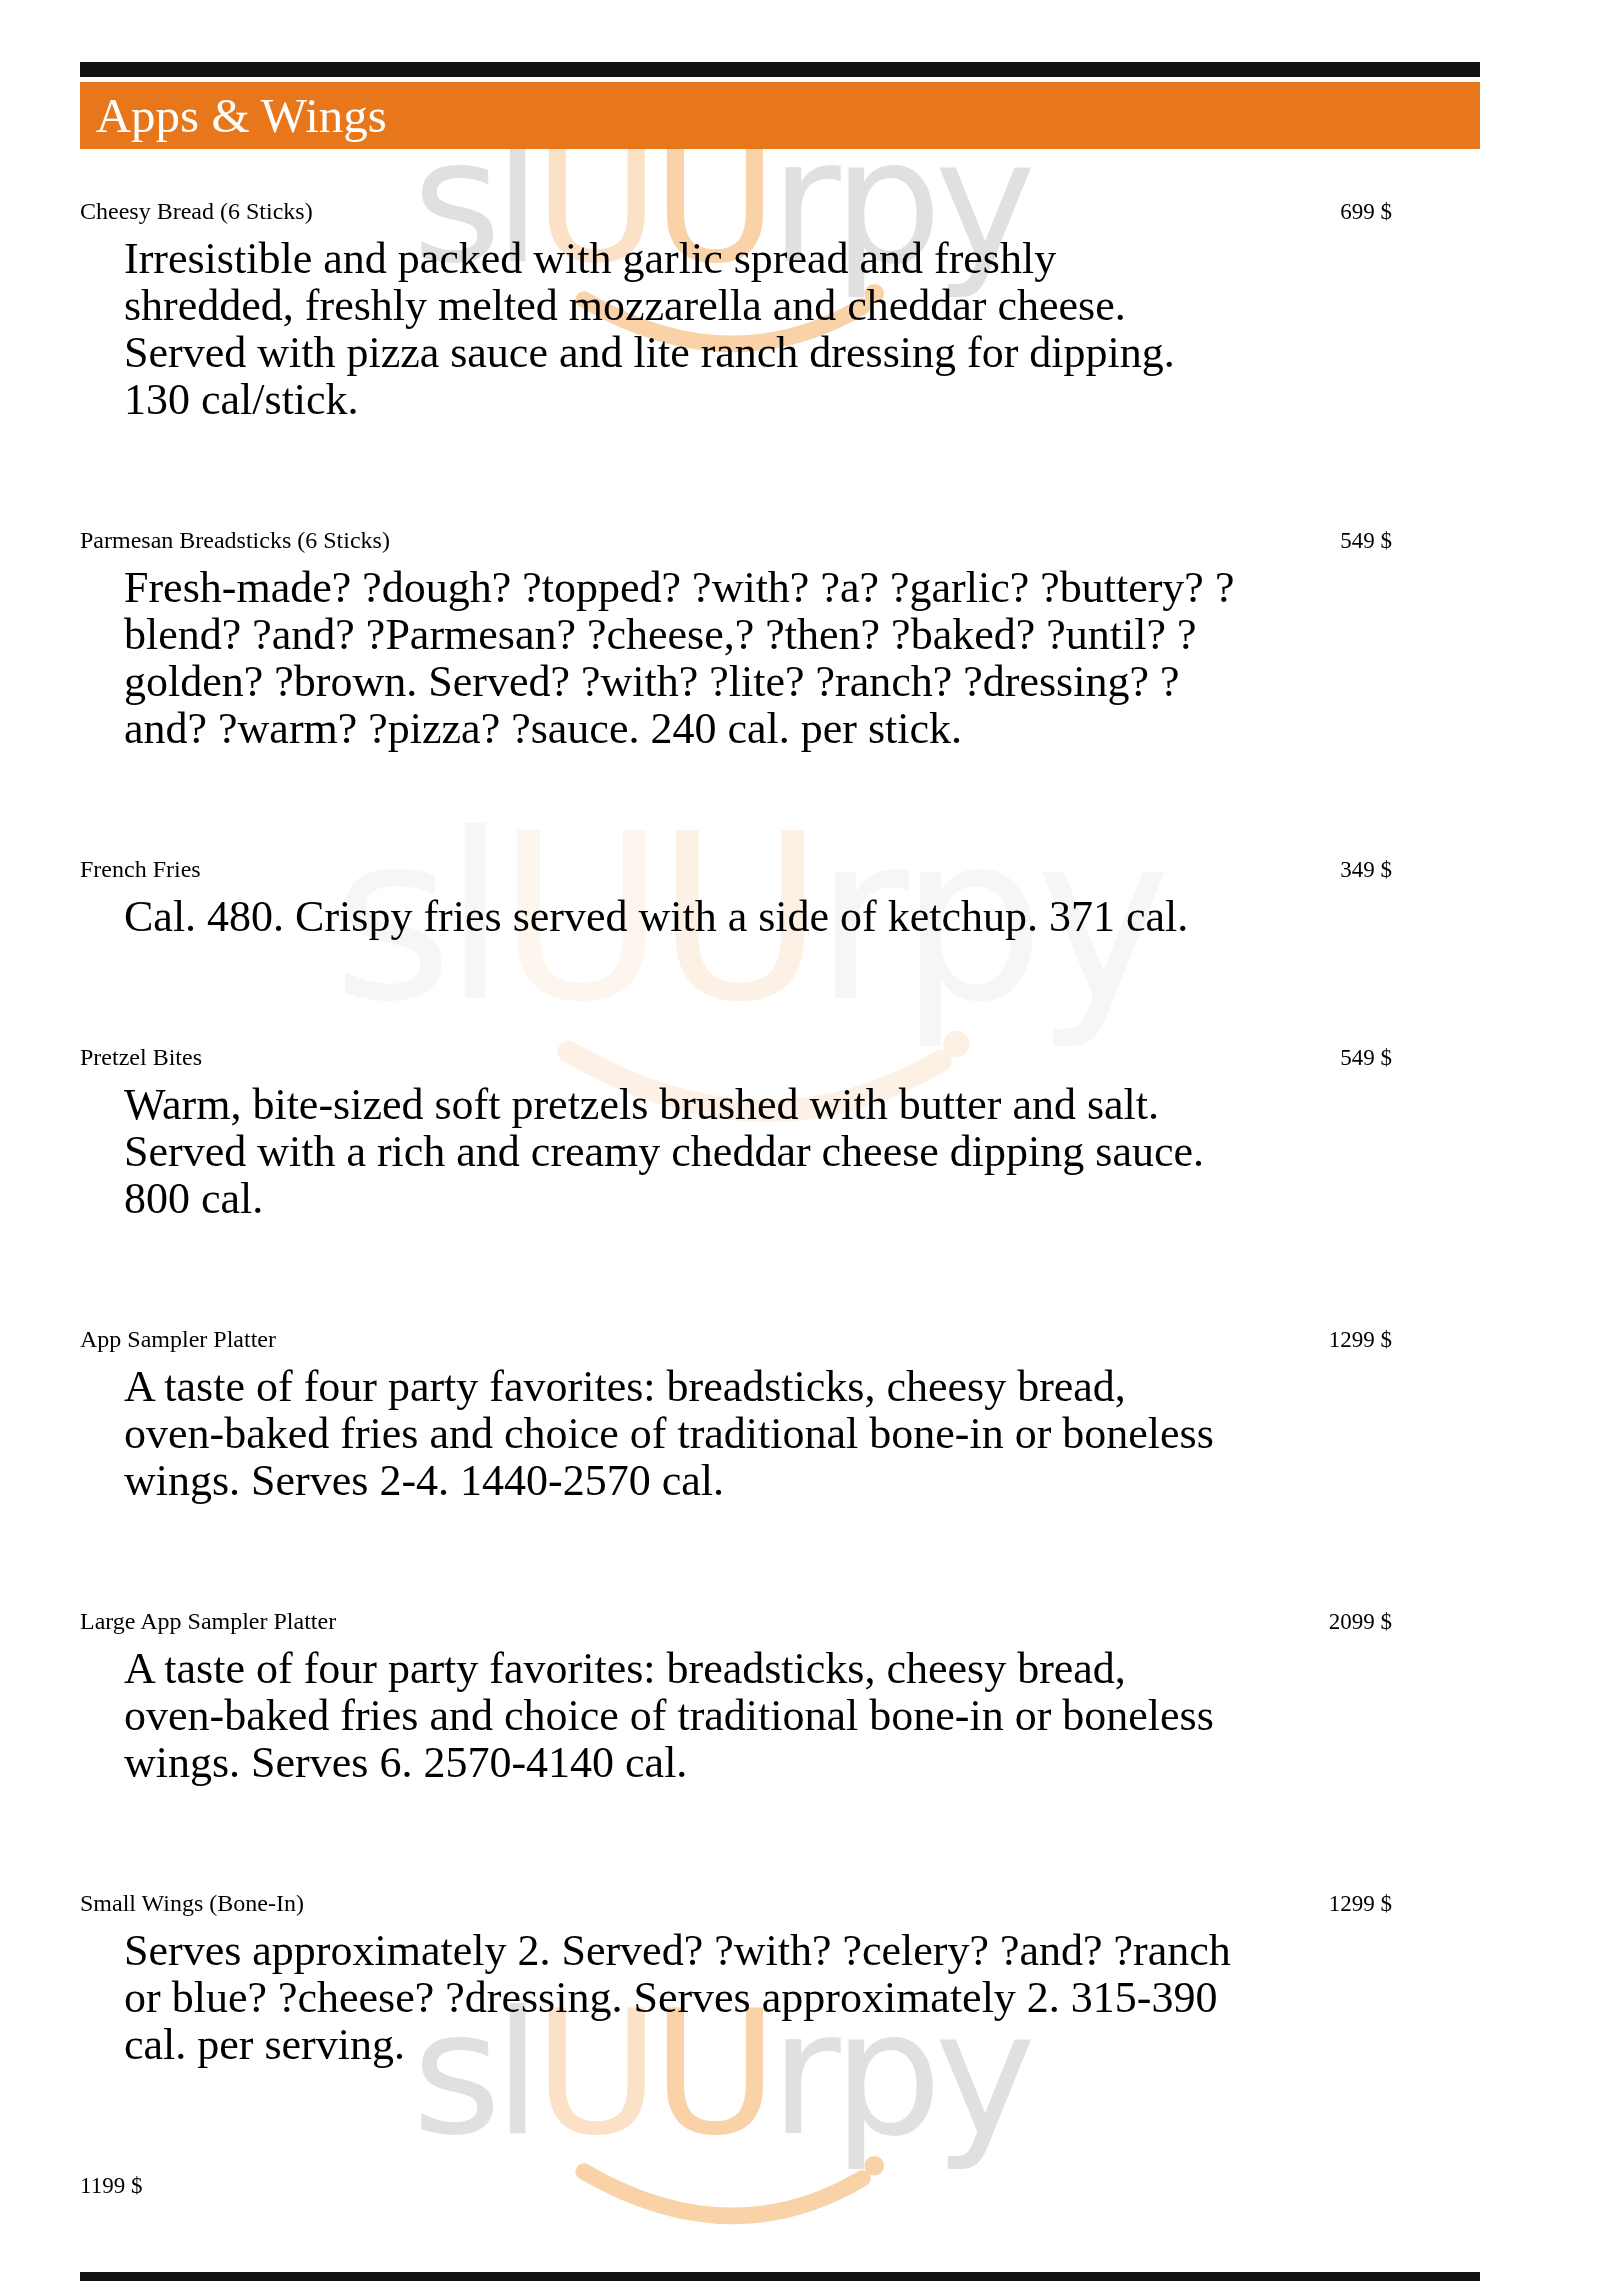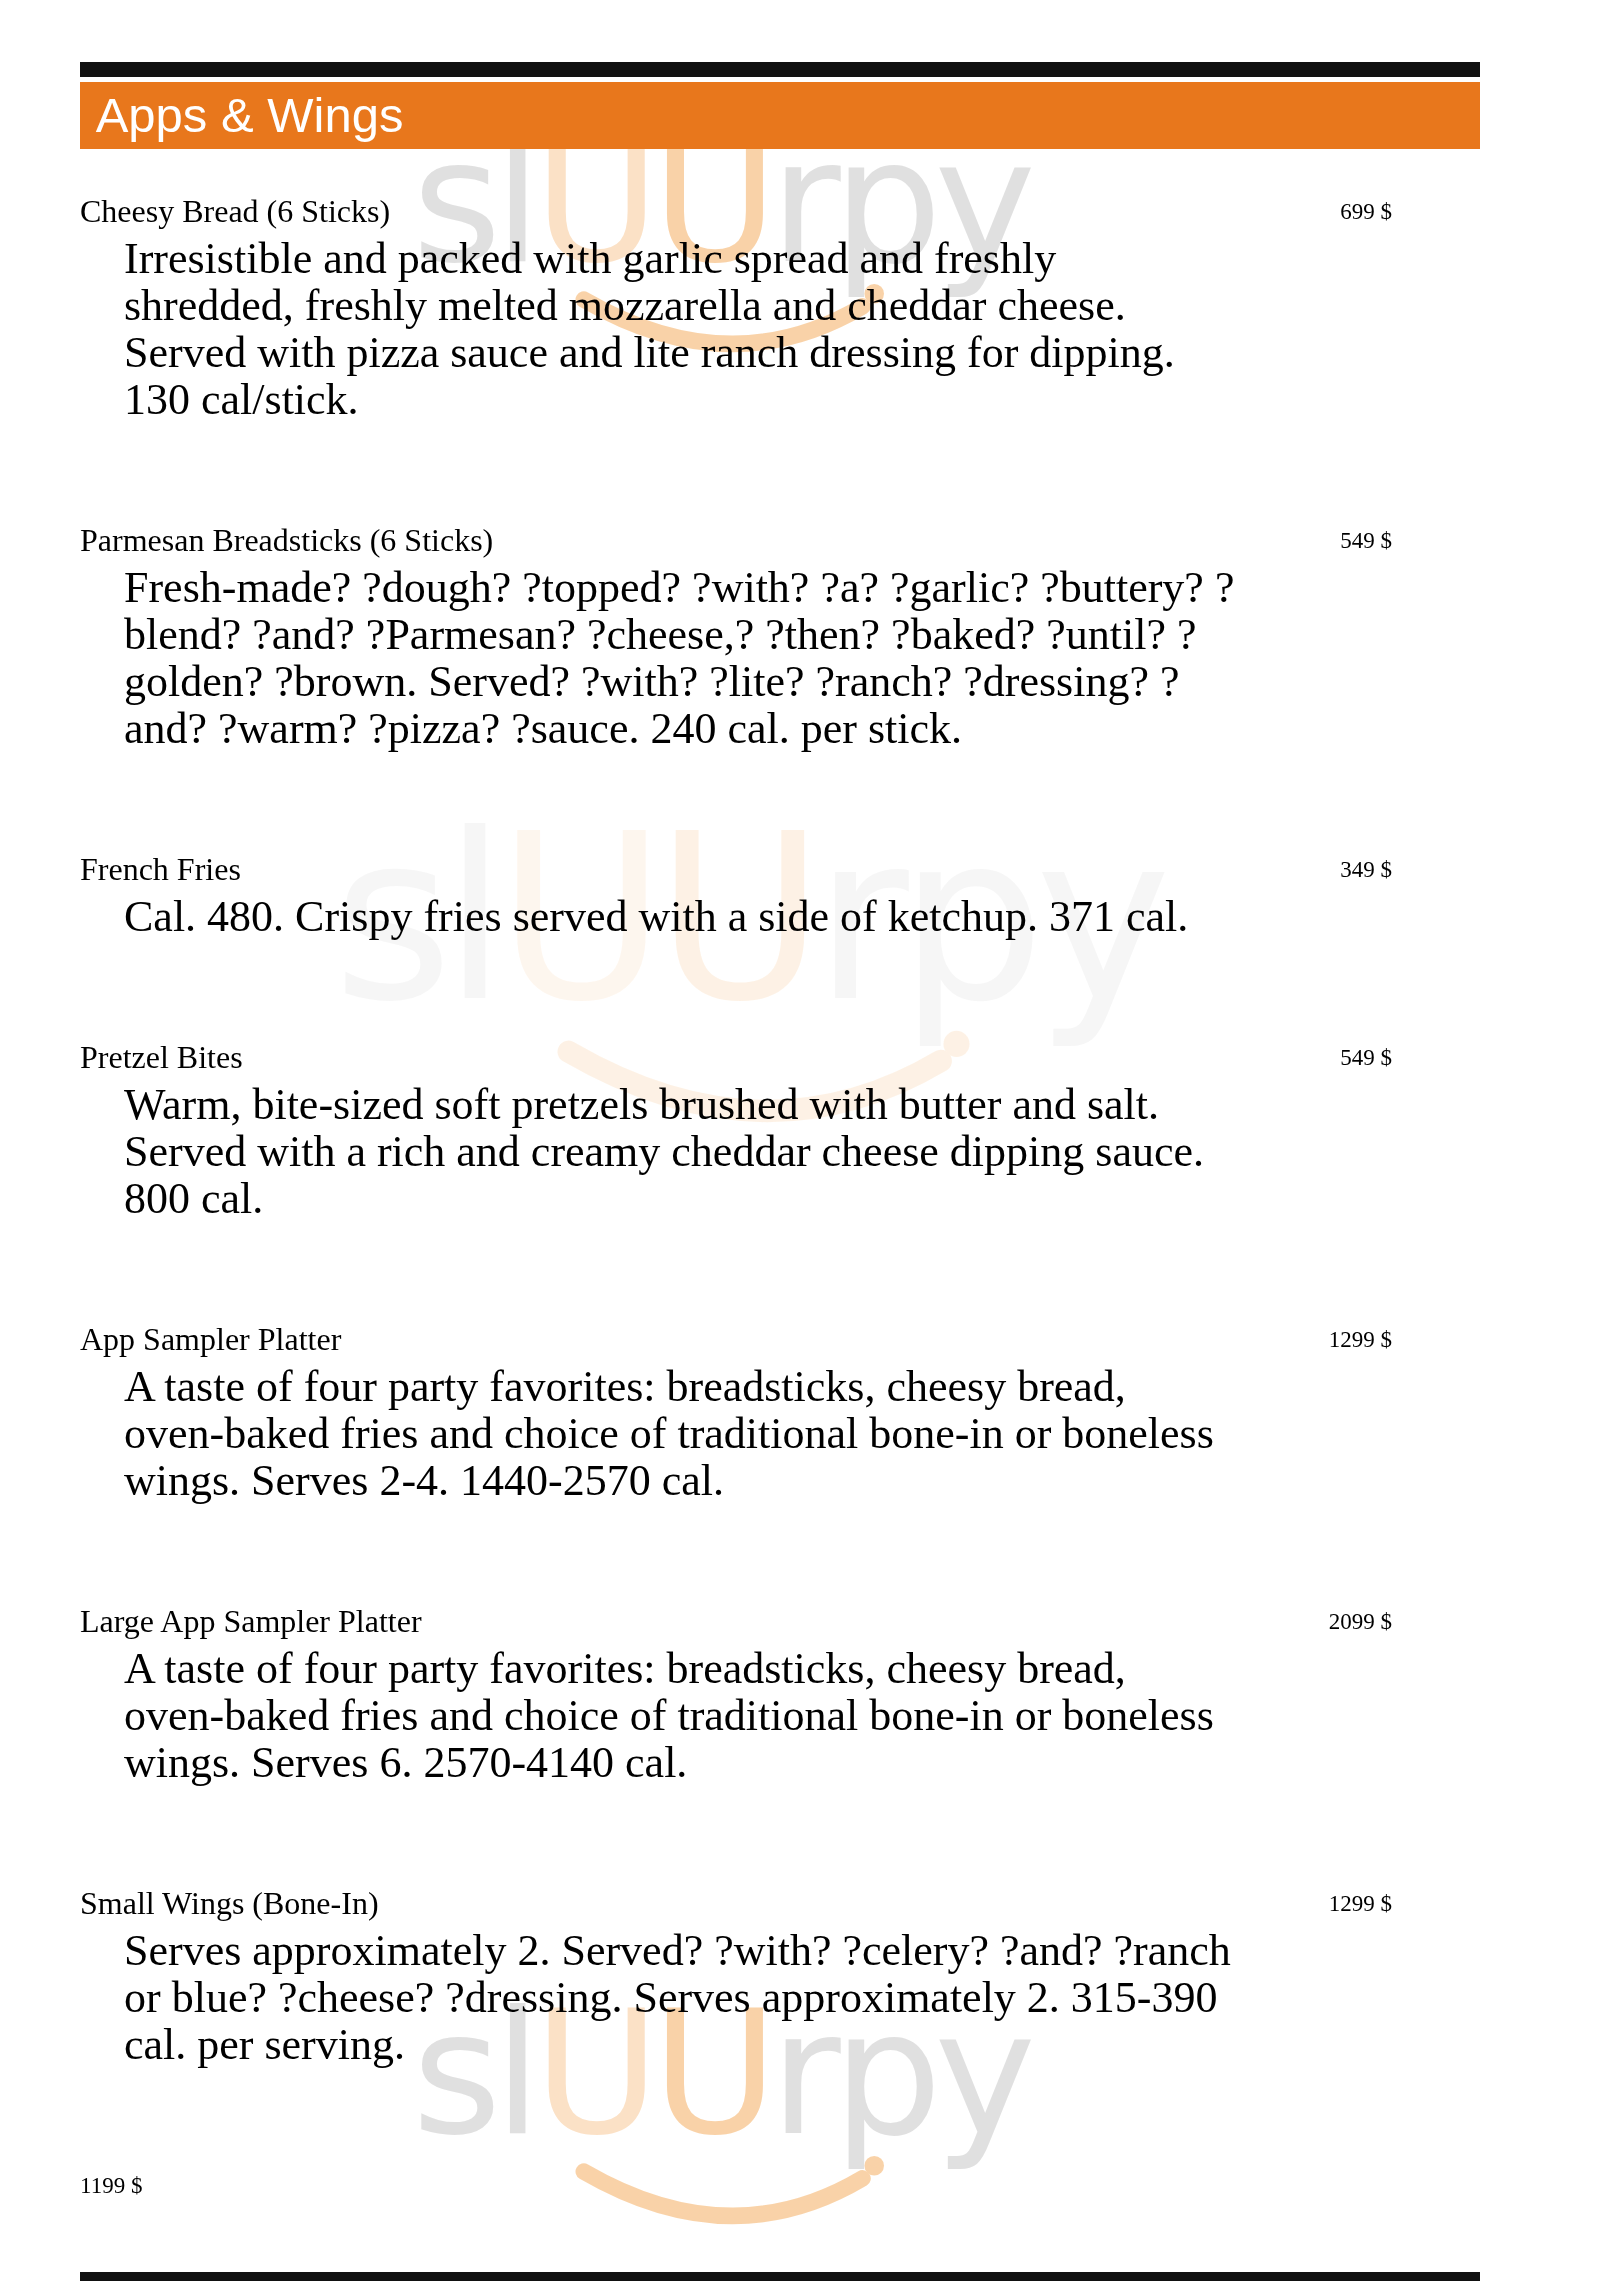--- a/index.html
+++ b/index.html
@@ -32,30 +32,30 @@
   }
   .top-bar{
     height:14.7px;background:var(--bar-black);margin-bottom:4.9px;
   }
   .section-header{
     height:67px;background:var(--header-orange);
     display:flex;align-items:center;
     padding-left:15.7px;margin-bottom:39px;
   }
   .section-title{
-    font-family:Liberation Sans, sans-serif;
+    font-family:Liberation Serif, serif;
     color:#ffffff;font-size:49px;line-height:67px;
   }
   .menu-item{margin-bottom:94px;}
   .item-head{
     display:flex;justify-content:space-between;align-items:flex-start;
     padding-right:88px;
   }
   .item-name{
-    font-size:32px;line-height:47px;white-space:nowrap;
+    font-size:24px;line-height:47px;white-space:nowrap;
   }
   .item-price{
     font-size:23px;line-height:47px;white-space:nowrap;text-align:right;
   }
   .item-desc{
     font-size:44px;line-height:47px;max-width:1112px;margin-left:44px;
   }
   .item-desc:empty{display:none;}
   .bottom-bar{
     position:absolute;z-index:1;left:80px;top:2272px;width:1400px;height:8.8px;

